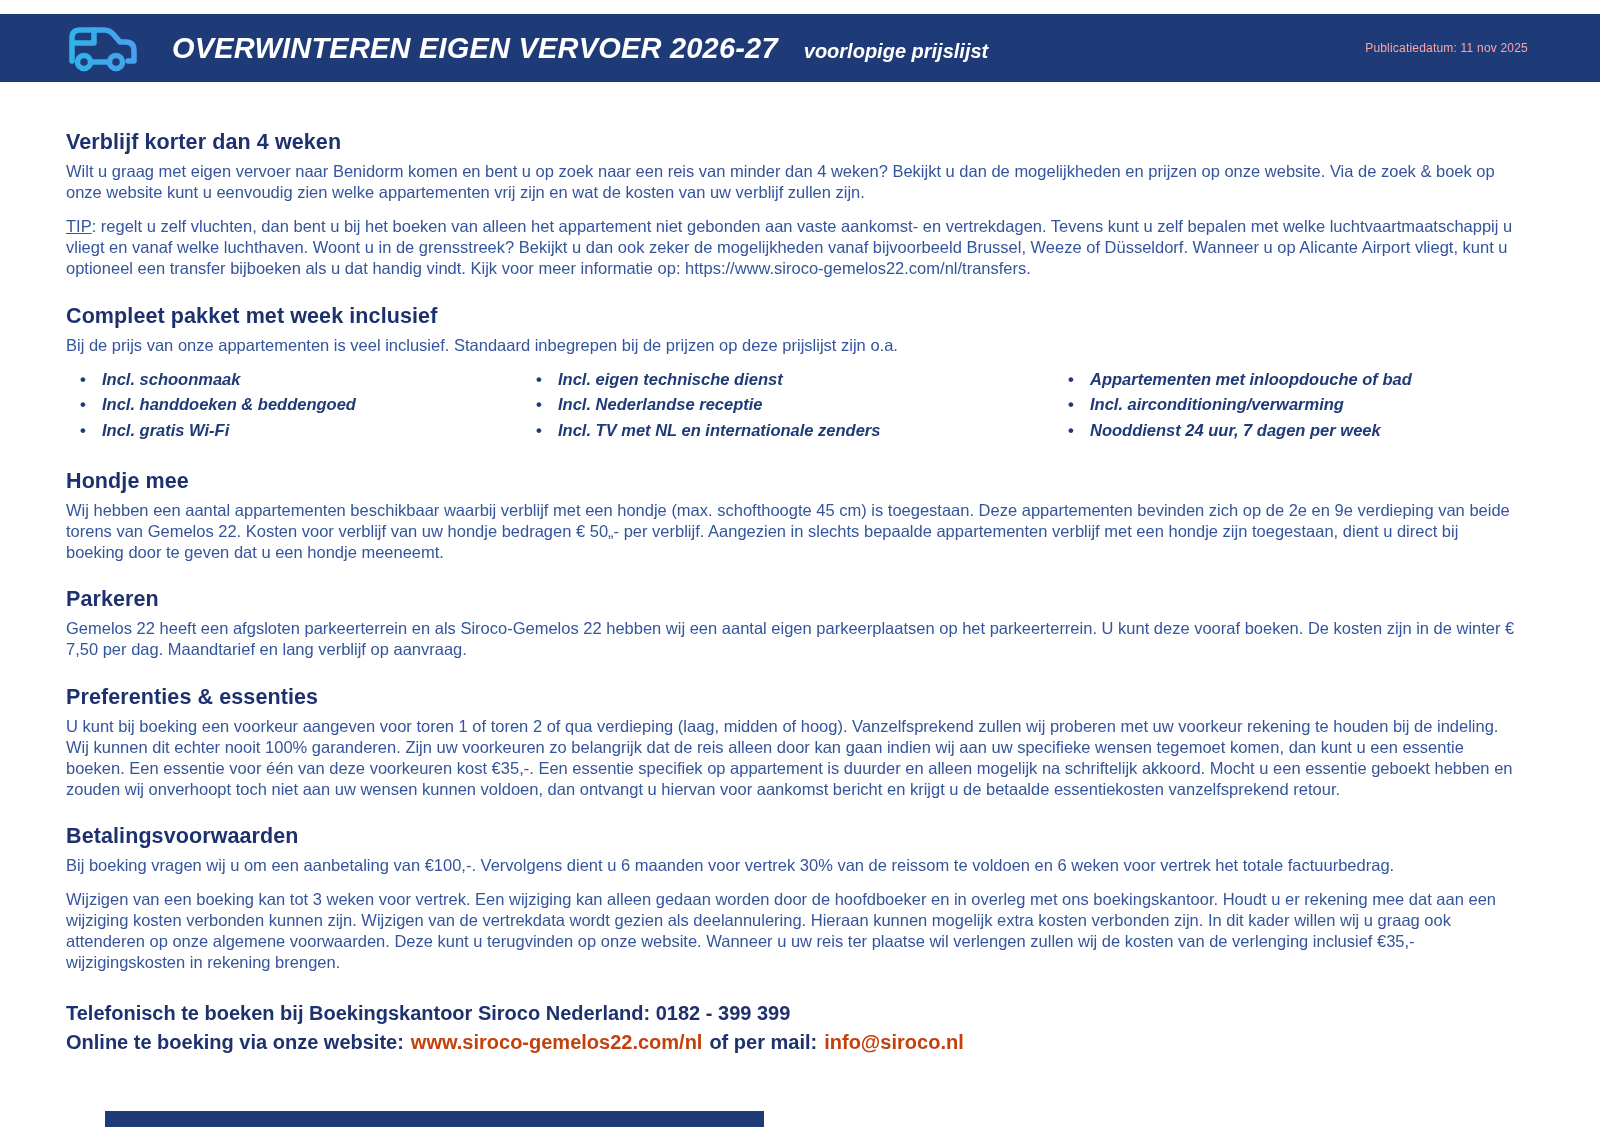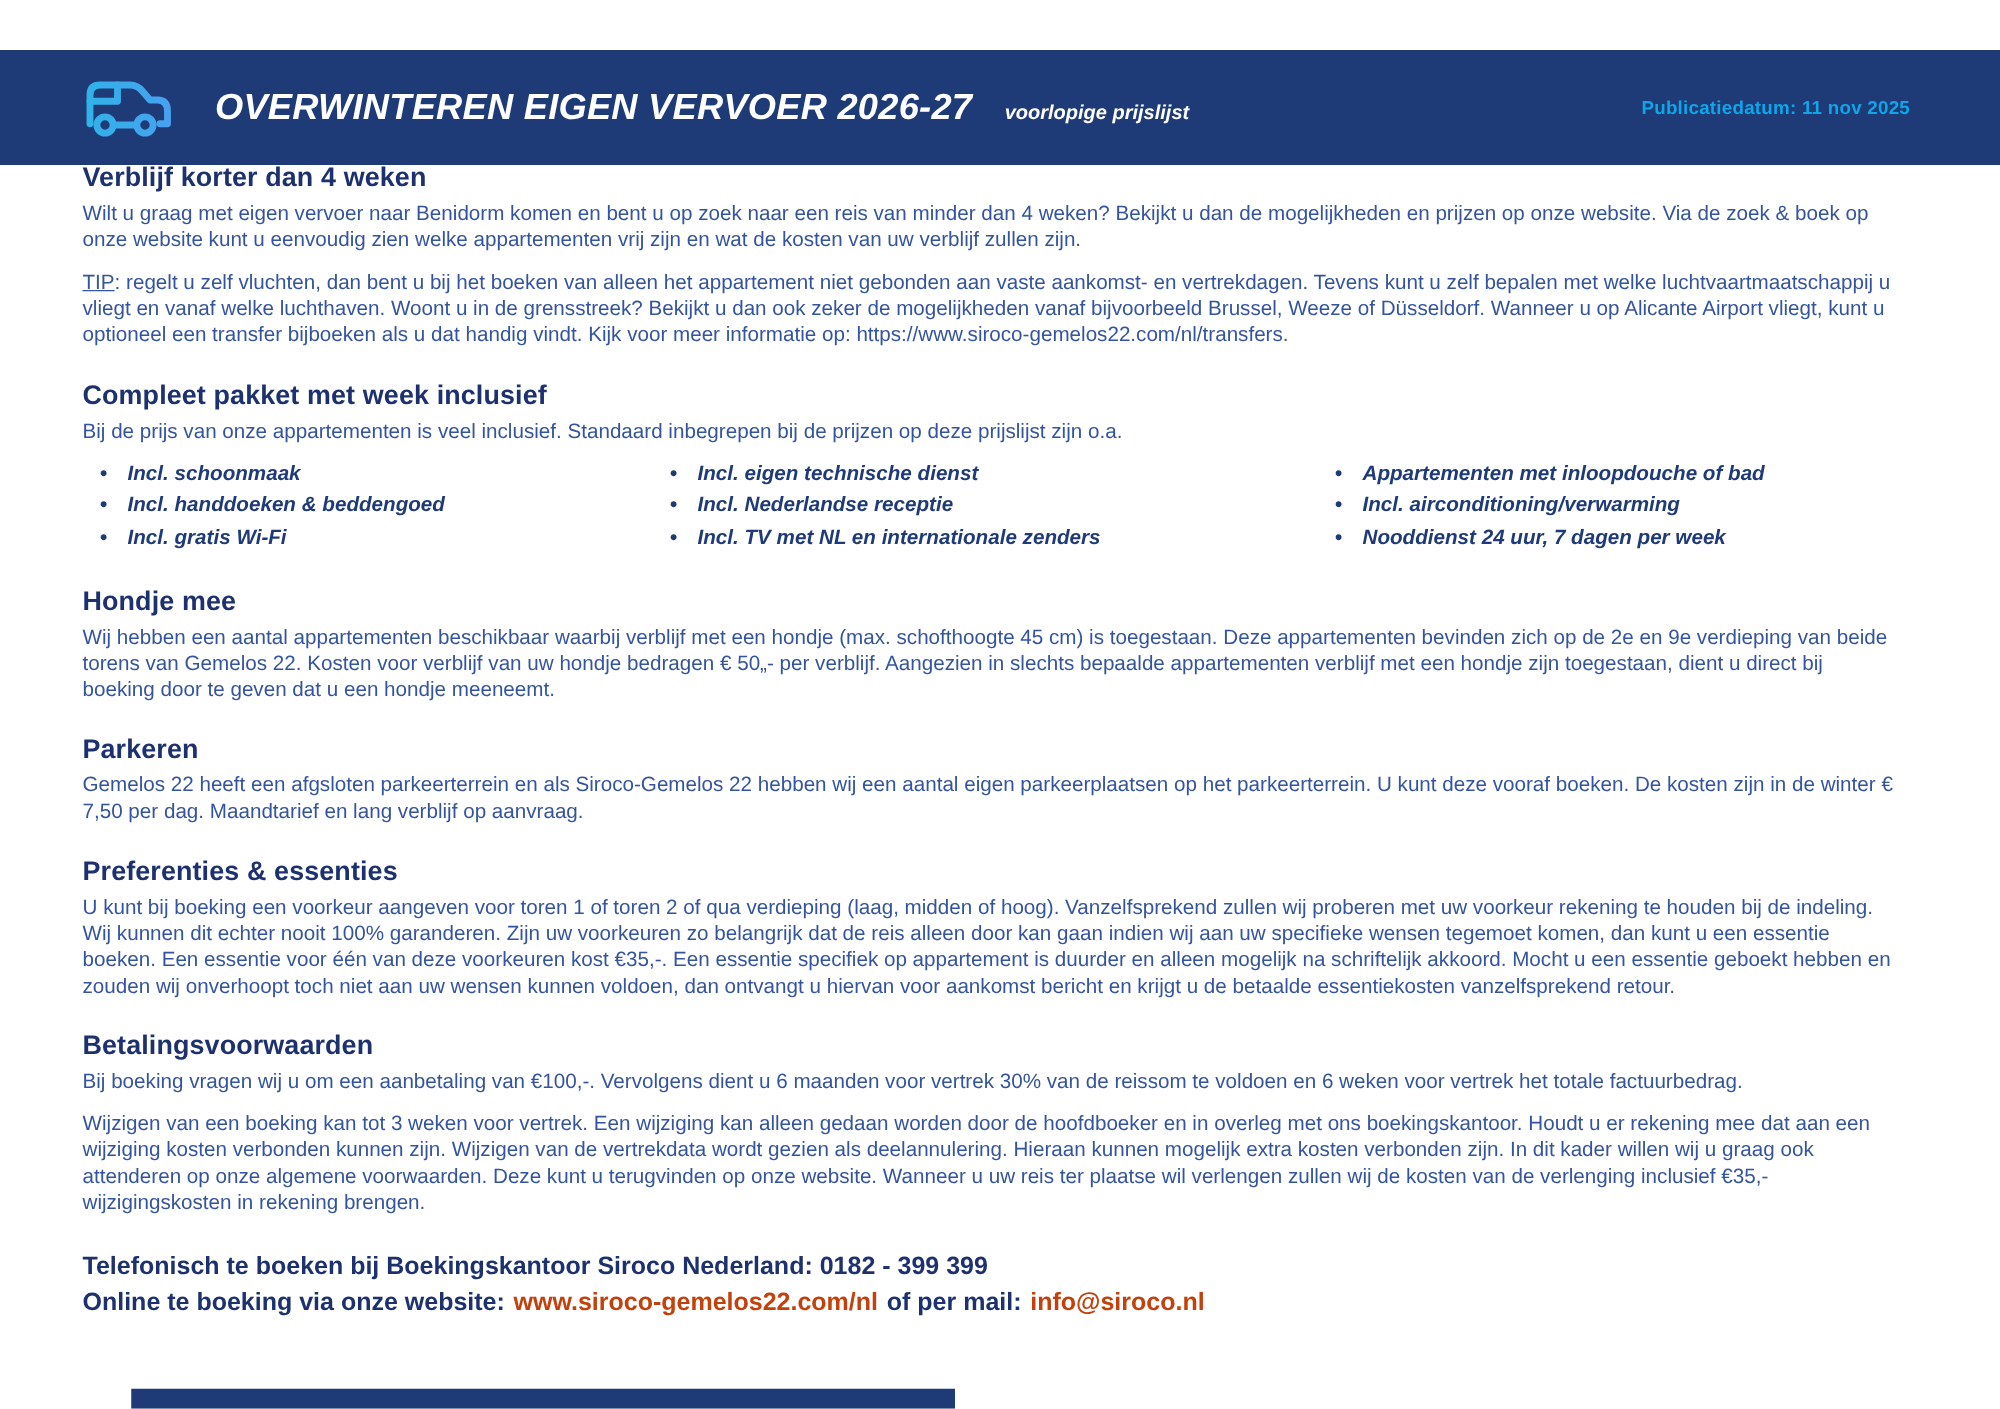--- a/index.html
+++ b/index.html
@@ -6,38 +6,38 @@
   html, body { margin: 0; padding: 0; }
   body {
     width: 1600px; height: 1127px;
     background: #ffffff;
     font-family: "Liberation Sans", sans-serif;
     position: relative;
     overflow: hidden;
   }
   
   .topbar {
-    position: absolute; top: 40px; left: 0; right: 0; height: 92px;
+    position: absolute; top: 14px; left: 0; right: 0; height: 68px;
     background: #1f3b77;
     display: flex; align-items: center;
     padding: 0 72px 0 64px;
   }
   .car { display: flex; align-items: center; }
   .car svg { display: block; }
   .title-wrap { display: flex; align-items: baseline; white-space: nowrap; }
   .title {
     color: #ffffff; font-size: 29px; font-weight: bold; font-style: italic;
     letter-spacing: 0.2px; margin-left: 30px;
   }
   .subtitle {
-    color: #ffffff; font-size: 16px; font-weight: bold; font-style: italic;
+    color: #ffffff; font-size: 20px; font-weight: bold; font-style: italic;
     margin-left: 26px;
   }
   .pubdate {
-    margin-left: auto; color: #0ea5e9; font-weight: bold; font-size: 15px;
+    margin-left: auto; color: #fca5a5; font-weight: normal; font-size: 12px;
     letter-spacing: 0.2px;
   }
   
   .content {
     position: absolute; top: 110px; left: 0; right: 0;
     padding: 14px 84px 0 66px;
   }
   h2 {
     margin: 24px 0 6px; font-size: 21.5px; color: #1d316f;
     font-weight: bold; letter-spacing: 0.1px;

